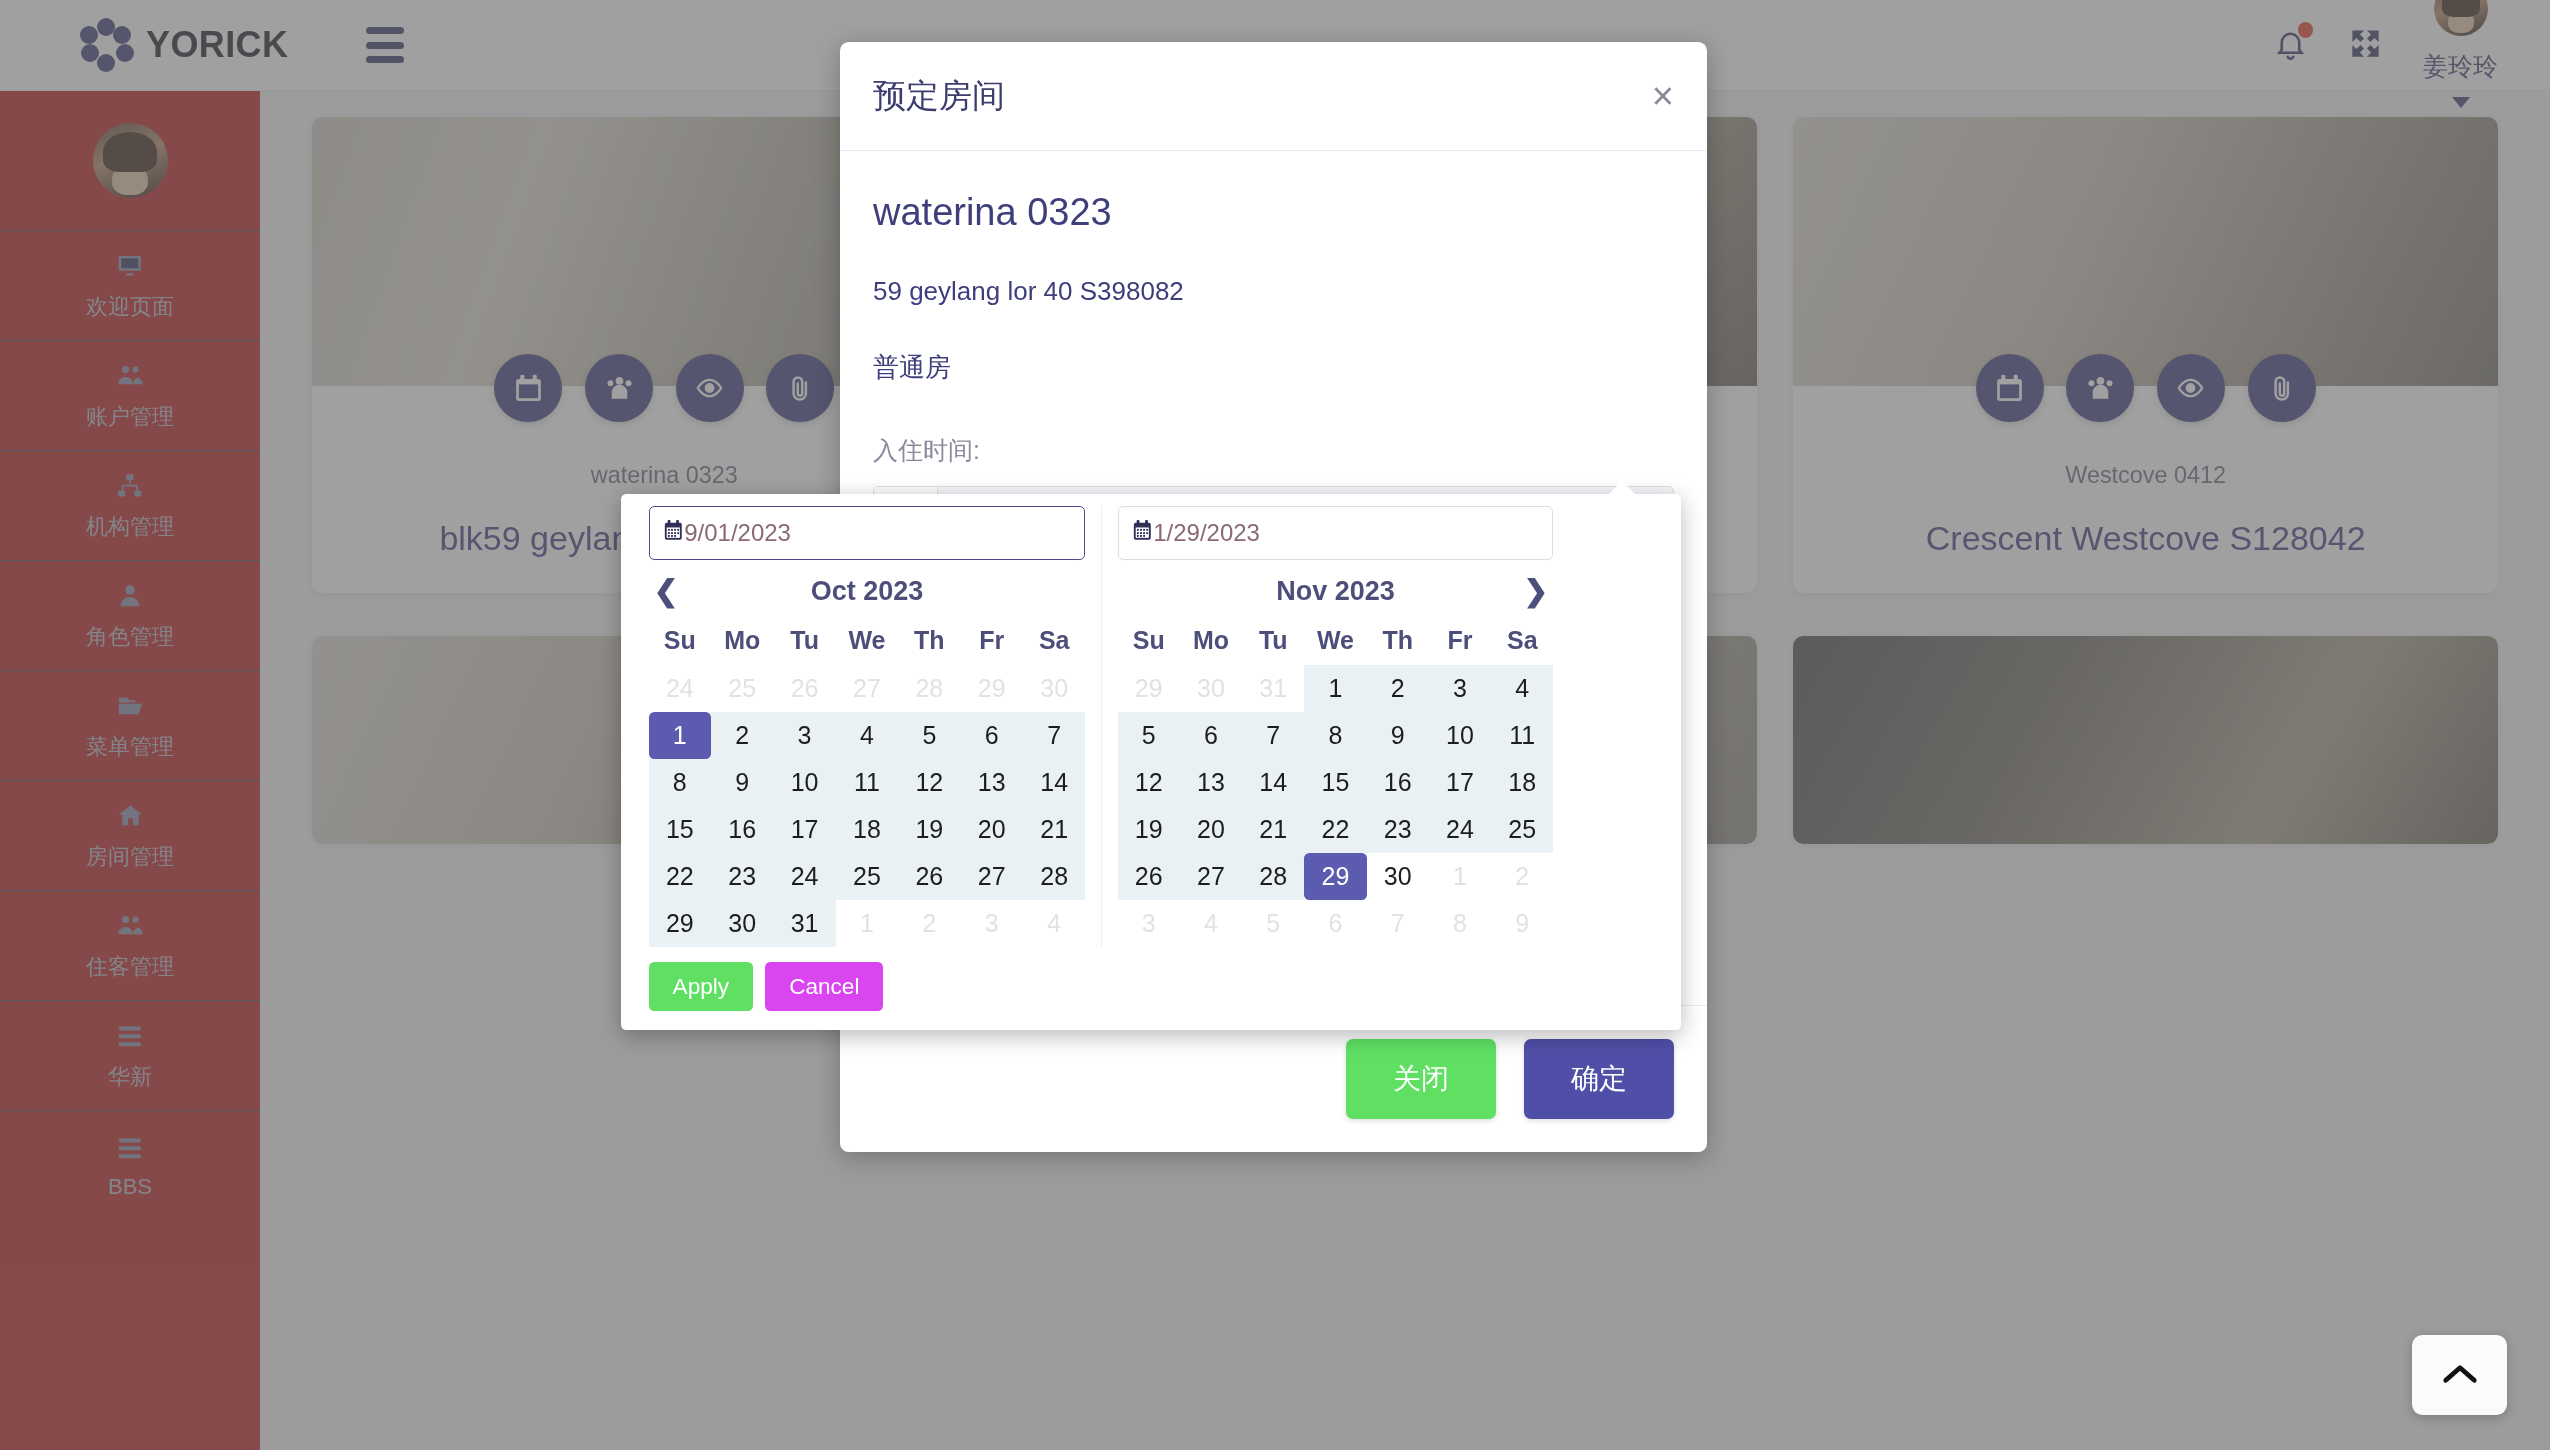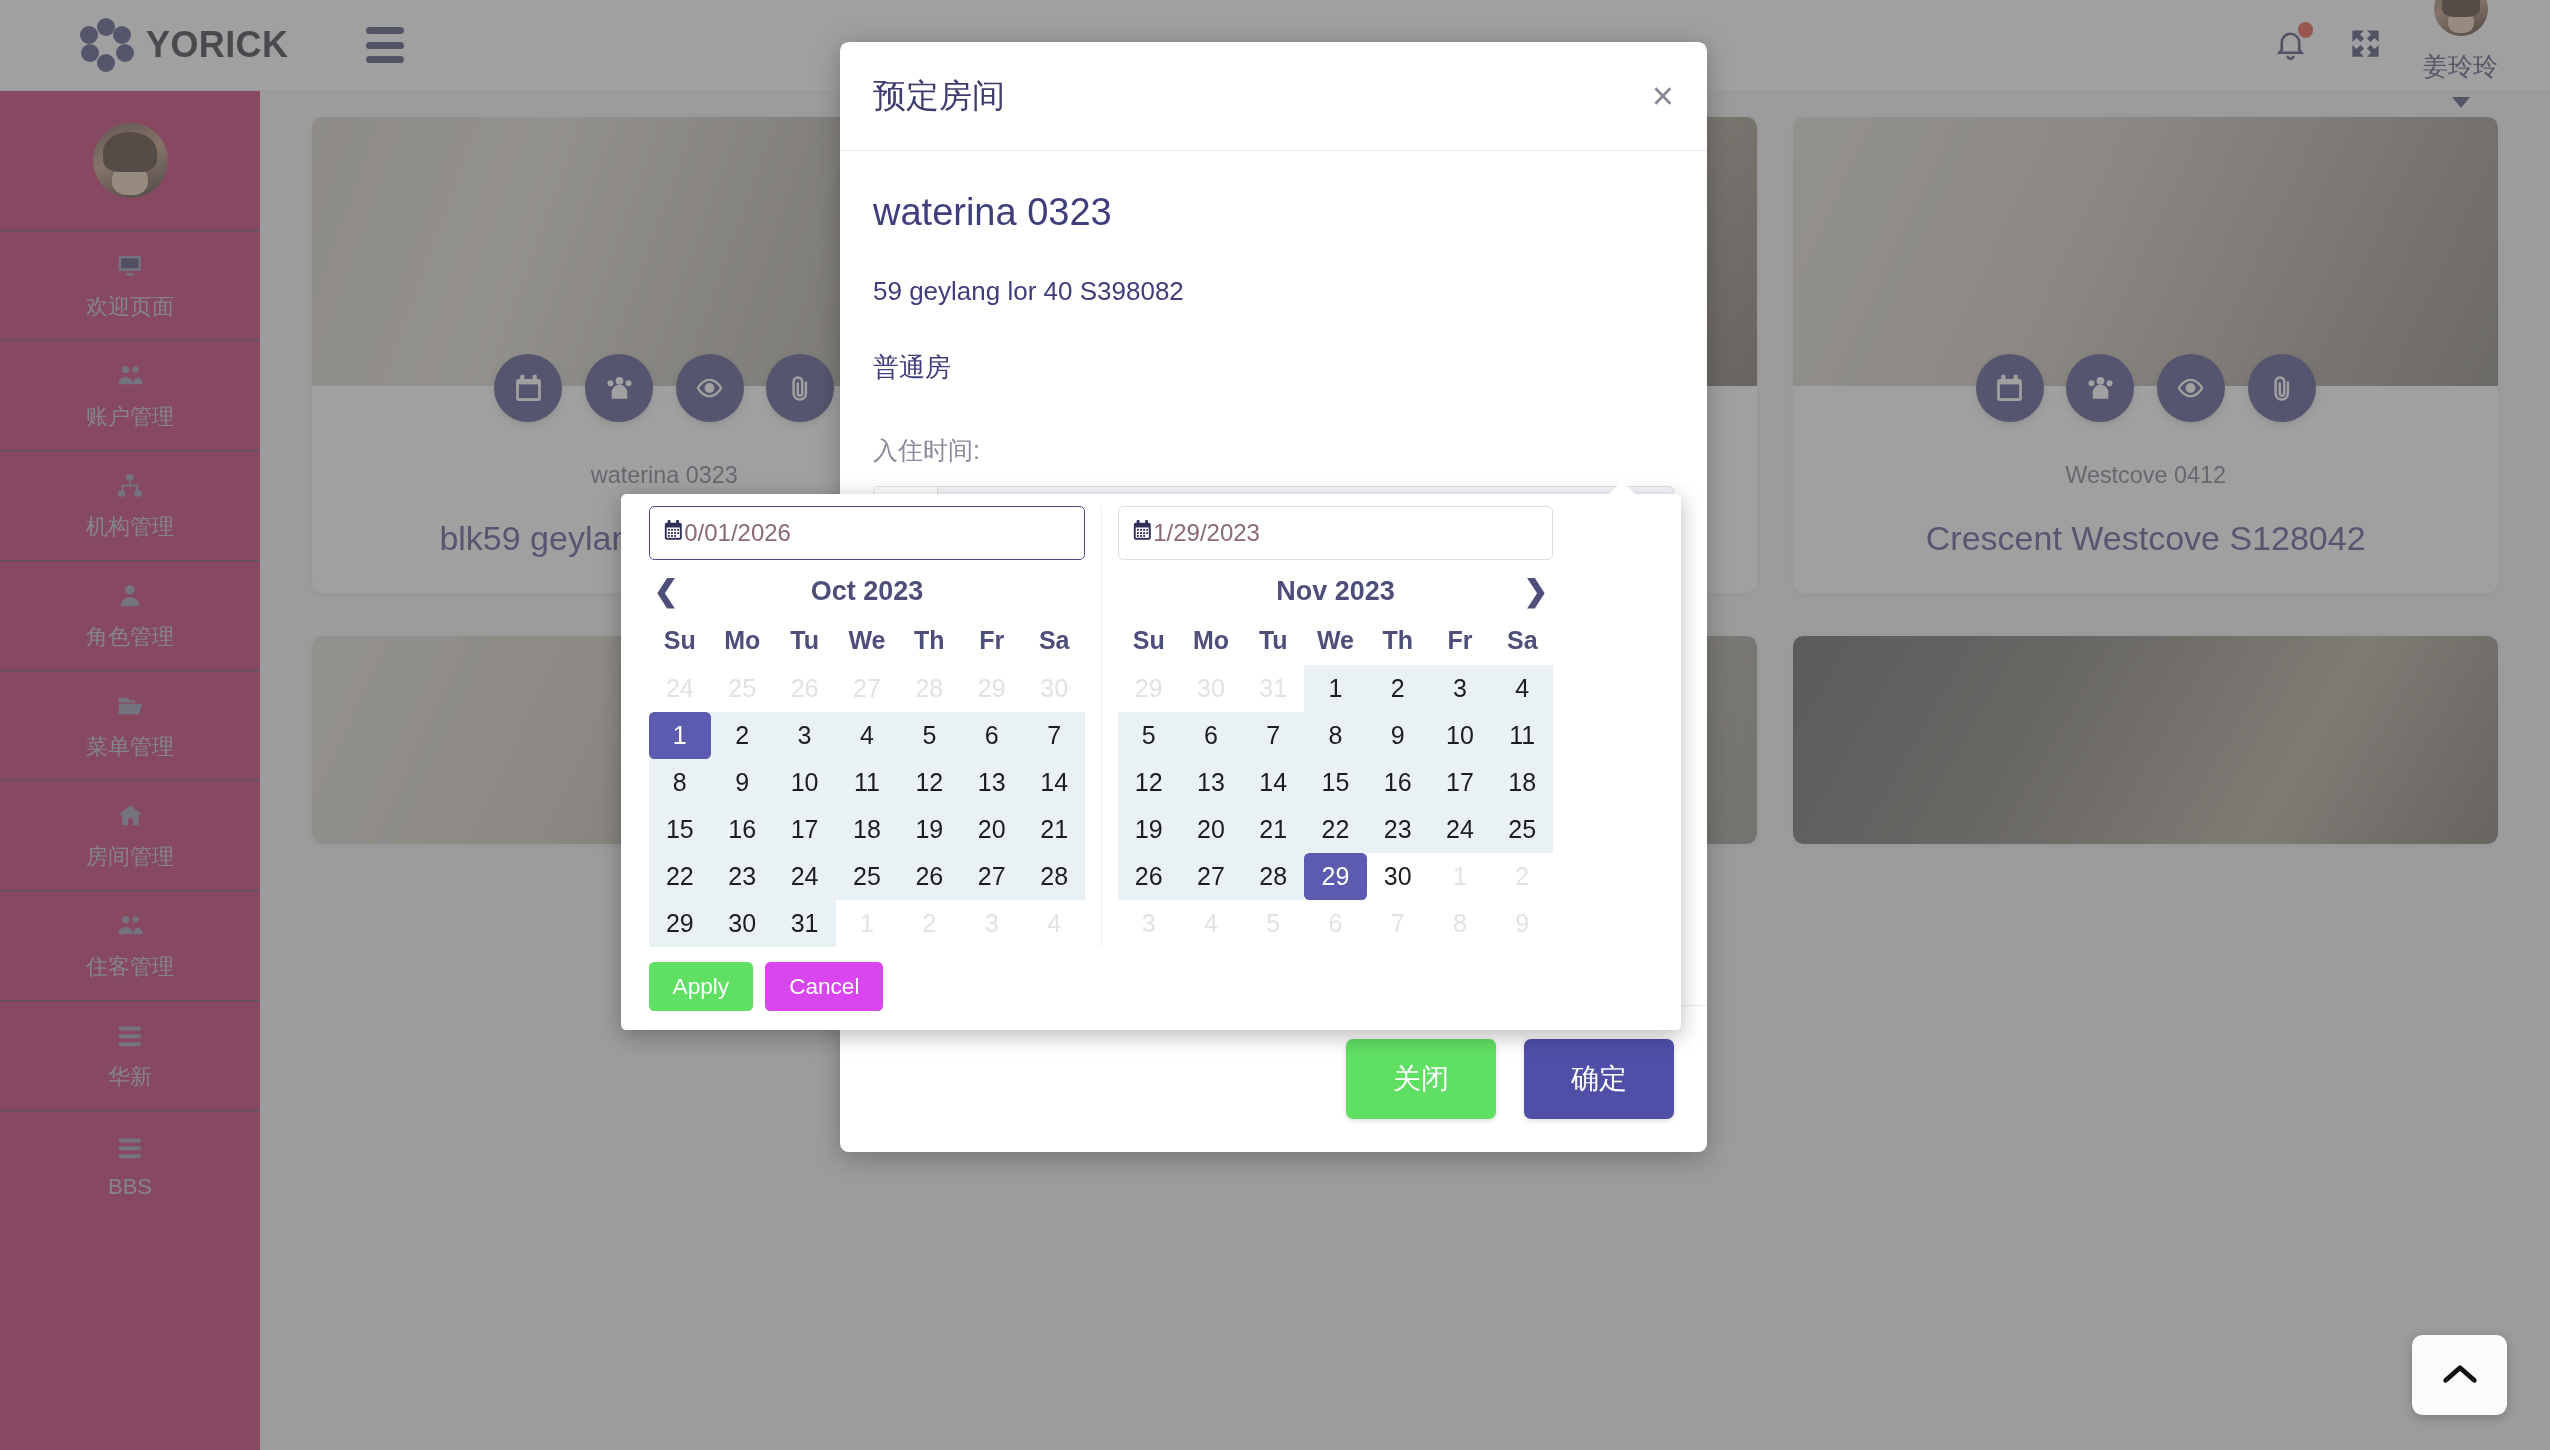--- a/index.html
+++ b/index.html
@@ -56,21 +56,21 @@
     transform: translateX(-50%); width: 38px; height: 28px;
     border-radius: 50% 50% 30% 30%; background: #3a2419; z-index: 2;
   }
   .user-name { font-size: 25px; color: #3a3a6e; font-weight: 500; }
   .caret { width: 0; height: 0; border-left: 9.5px solid transparent;
     border-right: 9.5px solid transparent; border-top: 11.3px solid #3a3a6e; }
 
   
   .sidebar {
     position: absolute; top: 91px; left: 0; width: 260px; bottom: 0;
-    background: #be185d; overflow: hidden; z-index: 4;
+    background: #b91c1c; overflow: hidden; z-index: 4;
   }
   .side-avatar-wrap { height: 139px; display: flex; align-items: center; justify-content: center; }
   .side-avatar {
     width: 75px; height: 75px; border-radius: 50%; overflow: hidden;
     background: linear-gradient(160deg,#5d4235 0%,#b88b6a 45%,#2b1d18 100%);
     position: relative;
   }
   .side-avatar::after {
     content: ""; position: absolute; left: 50%; bottom: 3.5px;
     transform: translateX(-50%); width: 36px; height: 31px;
@@ -576,21 +576,21 @@
                   <rect x="6.3" y="14" width="2" height="2"></rect>
                   <rect x="9.6" y="14" width="2" height="2"></rect>
                   <rect x="12.9" y="14" width="2" height="2"></rect>
                   <rect x="16.2" y="14" width="2" height="2"></rect>
                   <rect x="6.3" y="17" width="2" height="2"></rect>
                   <rect x="9.6" y="17" width="2" height="2"></rect>
                   <rect x="12.9" y="17" width="2" height="2"></rect>
                 </g>
               </svg>
           </span>
-          <span>0/01/2026</span>
+          <span>9/01/2023</span>
         </div>
 
         <div class="cal-head">
           <span class="cal-nav prev">❮</span>
           <span class="mon">Oct 2023</span>
         </div>
 
         <table class="cal">
           <thead>
               <tr>

